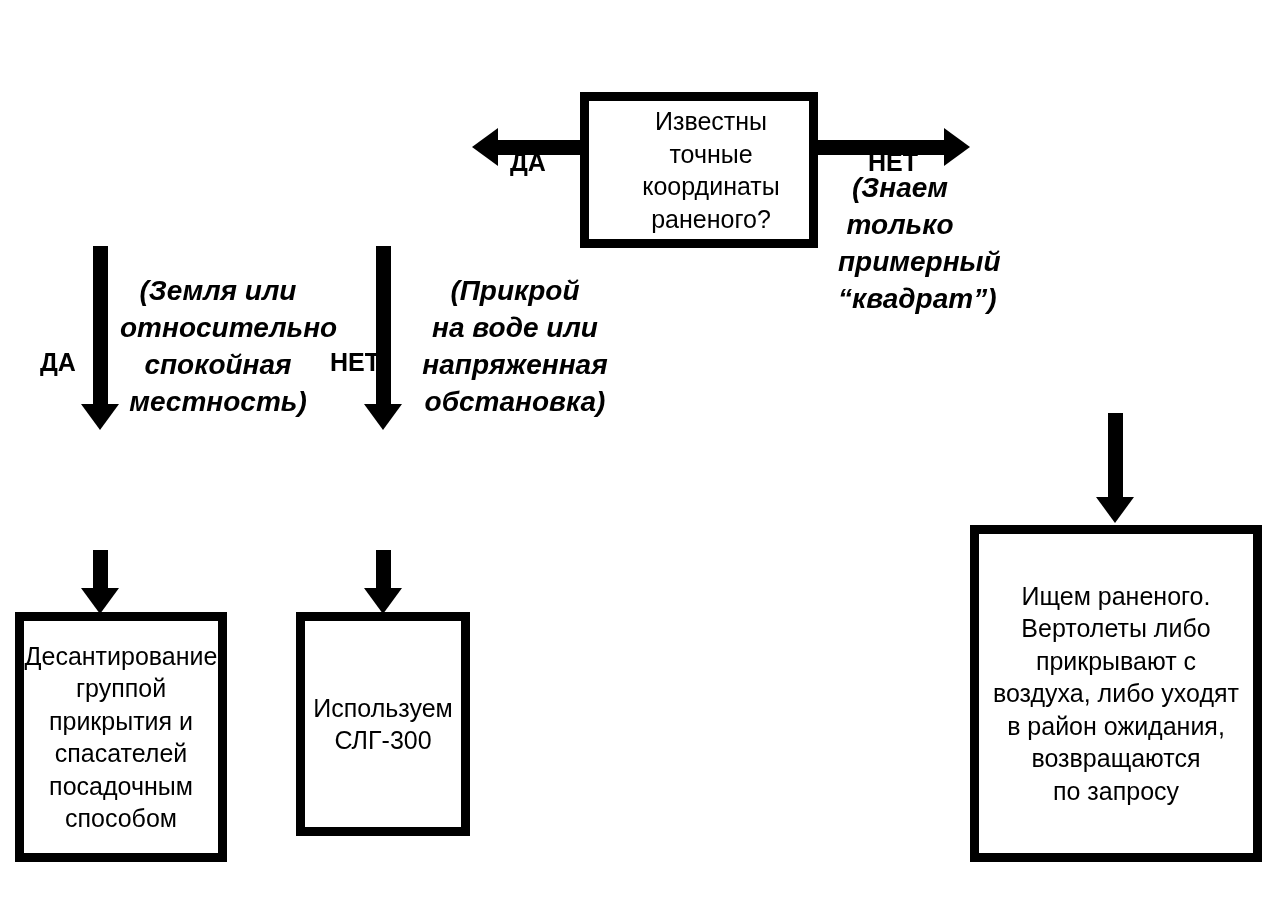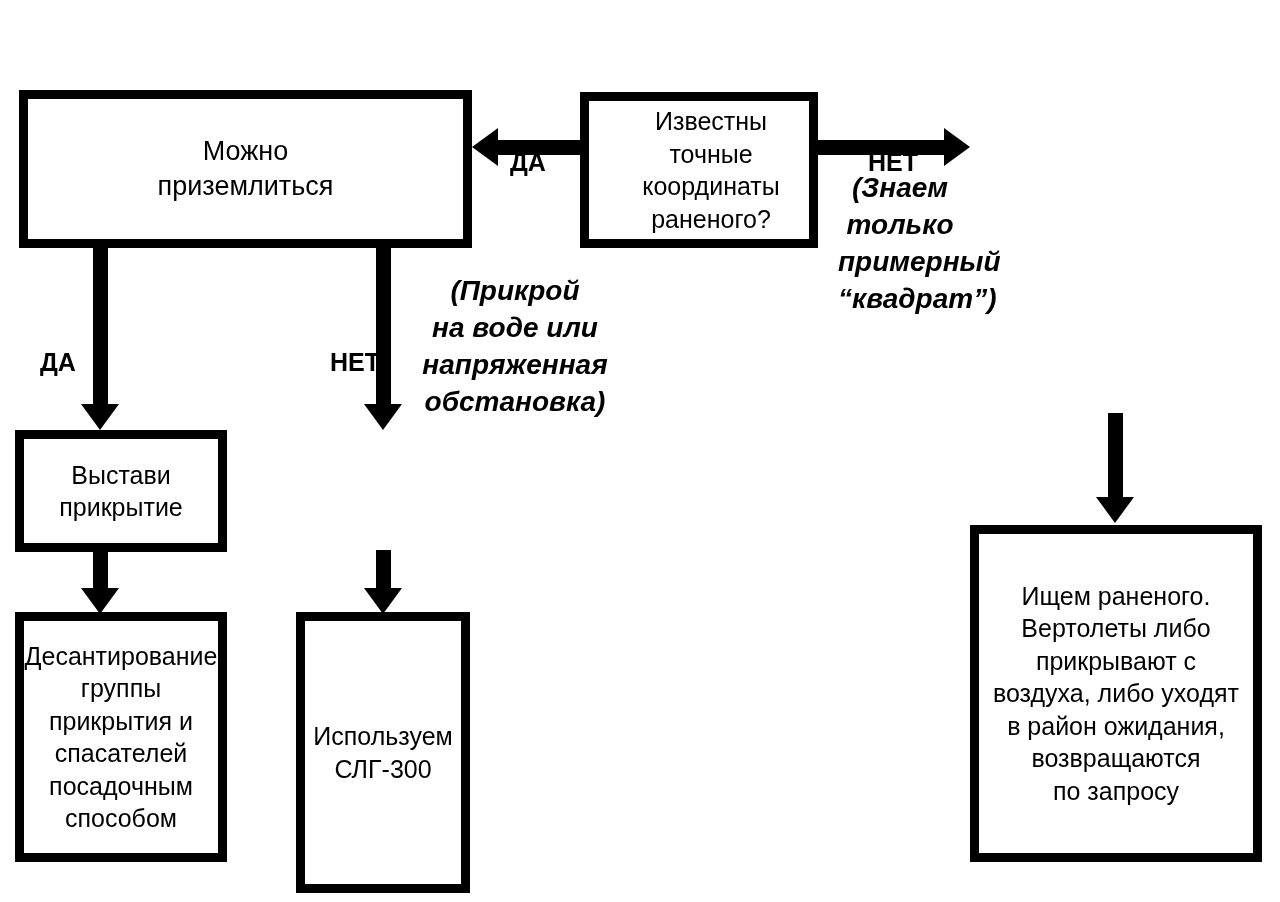--- a/index.html
+++ b/index.html
@@ -35,21 +35,21 @@
     white-space: pre-line;
     padding: 0 6px;
   }
   
   #node-can-land      { left: 19px;  top: 90px;  width: 453px; height: 158px; font-size: 27px; }
   #node-decision      { left: 580px; top: 92px;  width: 238px; height: 156px; font-size: 25px; padding-left: 24px; }
   #node-flyover       { left: 970px; top: 90px;  width: 292px; height: 325px; font-size: 25px; }
   #node-set-cover     { left: 15px;  top: 430px; width: 212px; height: 122px; font-size: 25px; }
   #node-cover-air     { left: 296px; top: 430px; width: 174px; height: 122px; font-size: 25px; }
   #node-landing-drop  { left: 15px;  top: 612px; width: 212px; height: 250px; font-size: 25px; }
-  #node-slg           { left: 296px; top: 612px; width: 174px; height: 281px; font-size: 25px; }
+  #node-slg           { left: 296px; top: 612px; width: 174px; height: 224px; font-size: 25px; }
   #node-searching     { left: 970px; top: 525px; width: 292px; height: 337px; font-size: 25px; }
 
   
   .hline, .vline {
     position: absolute;
     background: #000000;
   }
   .arrow {
     position: absolute;
     width: 0;
@@ -79,41 +79,33 @@
     text-align: center;
     white-space: pre-line;
     font-family: "Liberation Sans", sans-serif;
   }
 </style>
 </head>
 <body>
 
 <div id="canvas">
 
-  <div class="node" id="node-can-land">
-    <span class="txt">Можно
-приземлиться</span>
-  </div>
 
   <div class="node" id="node-decision">
     <span class="txt">Известны точные
 координаты
 раненого?</span>
   </div>
 
 
-  <div class="node" id="node-set-cover">
-    <span class="txt">Выстави
-прикрытие</span>
-  </div>
 
 
   <div class="node" id="node-landing-drop">
     <span class="txt">Десантирование
-группы
+группой
 прикрытия и
 спасателей
 посадочным
 способом</span>
   </div>
 
   <div class="node" id="node-slg">
     <span class="txt">Используем
 СЛГ-300</span>
   </div>
@@ -136,20 +128,24 @@
   <div class="arrow right" style="left:944px; top:128px;"></div>
   <div class="edge-label" style="left:868px; top:108px;">НЕТ</div>
   <div class="note" style="left:838px; top:170px; width:124px;">(Знаем
 только
 примерный
 “квадрат”)</div>
 
   <div class="vline" style="left:93px; top:246px; width:15px; height:162px;"></div>
   <div class="arrow down" style="left:81px; top:404px;"></div>
   <div class="edge-label" style="left:40px; top:308px;">ДА</div>
+  <div class="note" style="left:120px; top:273px; width:196px;">(Земля или
+относительно
+спокойная
+местность)</div>
 
   <div class="vline" style="left:376px; top:246px; width:15px; height:162px;"></div>
   <div class="arrow down" style="left:364px; top:404px;"></div>
   <div class="edge-label" style="left:330px; top:308px;">НЕТ</div>
   <div class="note" style="left:422px; top:273px; width:186px;">(Прикрой
 на воде или
 напряженная
 обстановка)</div>
 
   <div class="vline" style="left:93px; top:550px; width:15px; height:42px;"></div>

